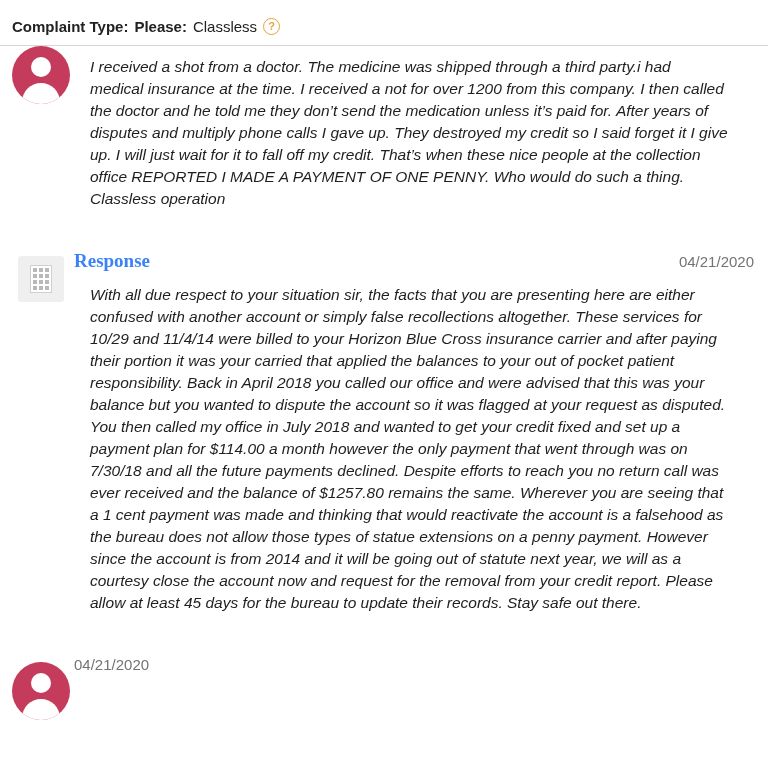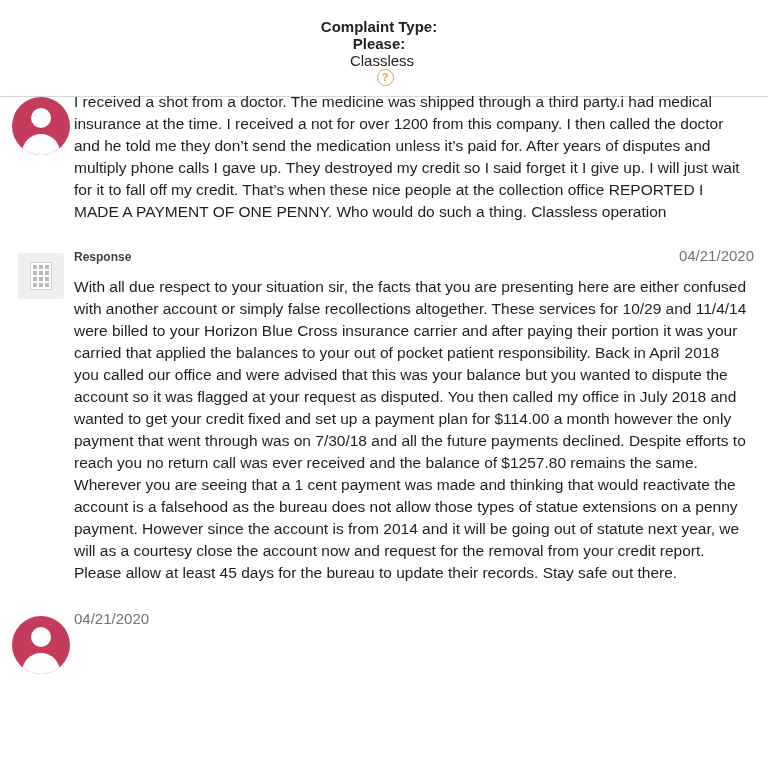--- a/index.html
+++ b/index.html
@@ -21,21 +21,20 @@
     position: relative;
   }
 
   
   .meta-row {
     display: flex;
     align-items: center;
     padding: 18px 16px 10px 12px;
     font-size: 15px;
     color: #222;
-    flex-direction: column;
   }
   .meta-label {
     font-weight: bold;
     margin-right: 6px;
   }
   .meta-value {
     margin-right: 30px;
   }
   .help-icon {
     display: inline-flex;
@@ -147,30 +146,32 @@
     color: #2d2d2d;
     font-weight: normal;
   }
 
   .row-head {
     display: flex;
     align-items: baseline;
     justify-content: space-between;
   }
   .resp-title {
-    font-size: 12px;
-    font-weight: bold;
-    color: #404040;
+    font-size: 19px;
+    font-weight: bold;
+    color: #3b82f6;
+    font-family: Liberation Serif, serif;
   }
 
   .text {
     font-size: 15.5px;
     line-height: 1.42;
     color: #1f1f1f;
-    margin: 0;
+    margin: 16px;
+    font-style: italic;
   }
   .text.bold {
     font-weight: bold;
   }
 
   
   #consumer-complaint-block {
     margin-top: -6px;
   }
   #consumer-complaint-block .date {

